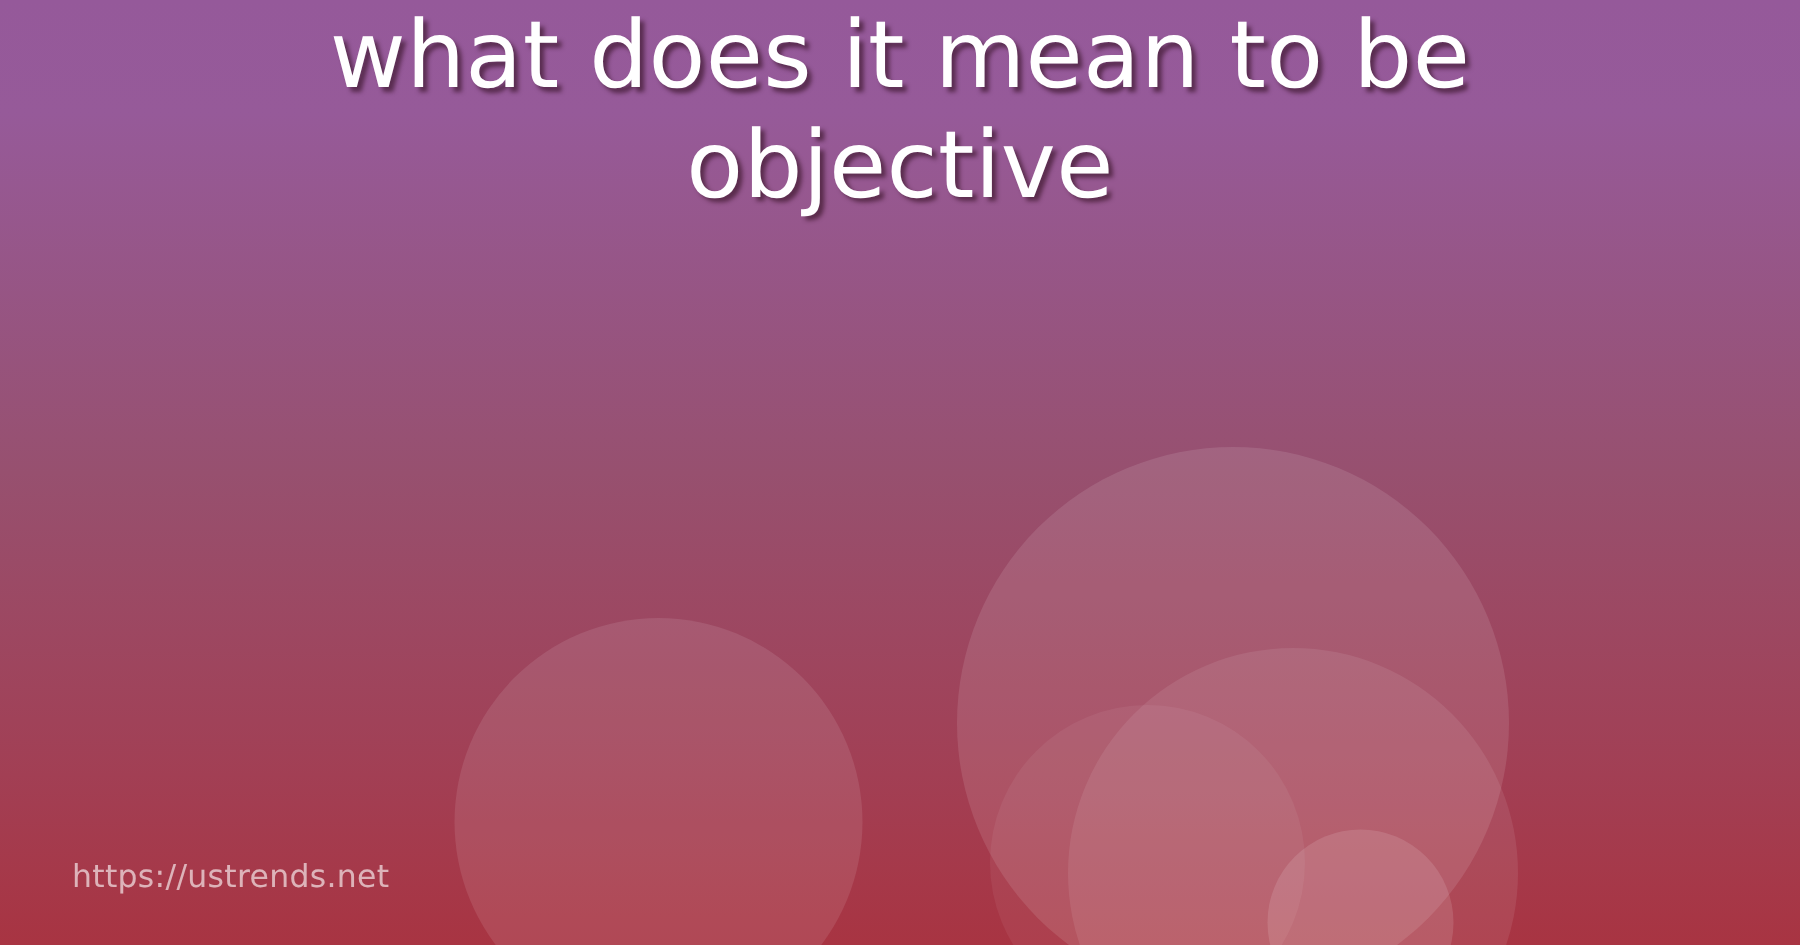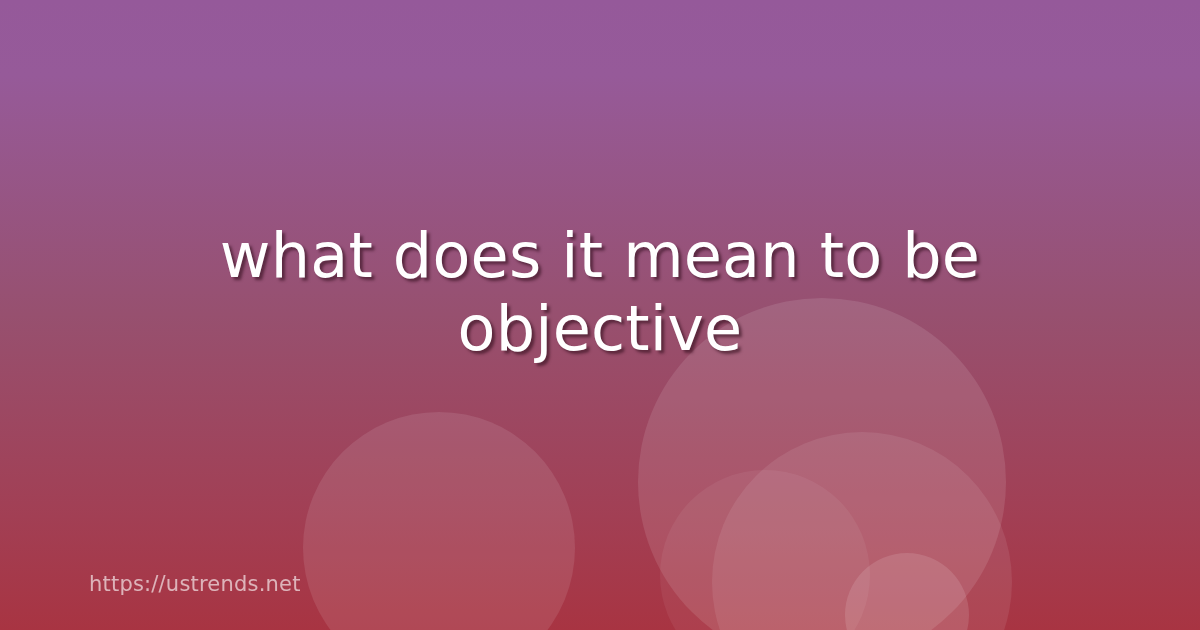--- a/index.html
+++ b/index.html
@@ -84,21 +84,20 @@
   }
 
   
   #title-wrap {
     position: absolute;
     left: 0;
     right: 0;
     top: 0;
     height: 630px;
     display: flex;
-    align-items: center;
     justify-content: center;
   }
 
   #title {
     width: 830px;
     margin: 0;
     padding: 0 0 46px 0;
     text-align: center;
     color: #ffffff;
     font-family: "DejaVu Sans", sans-serif;
@@ -114,21 +113,20 @@
     position: absolute;
     left: 48px;
     bottom: 34px;
     color: rgba(255, 255, 255, 0.62);
     font-family: "DejaVu Sans", sans-serif;
     font-size: 21px;
     font-weight: 400;
     letter-spacing: 0.2px;
     text-decoration: none;
     white-space: nowrap;
-    margin-left: 41px;
   }
 </style>
 </head>
 <body>
 
 <div id="card">
 
   <div class="bokeh-layer">
     <span class="bokeh bokeh-a"></span>
     <span class="bokeh bokeh-b"></span>

